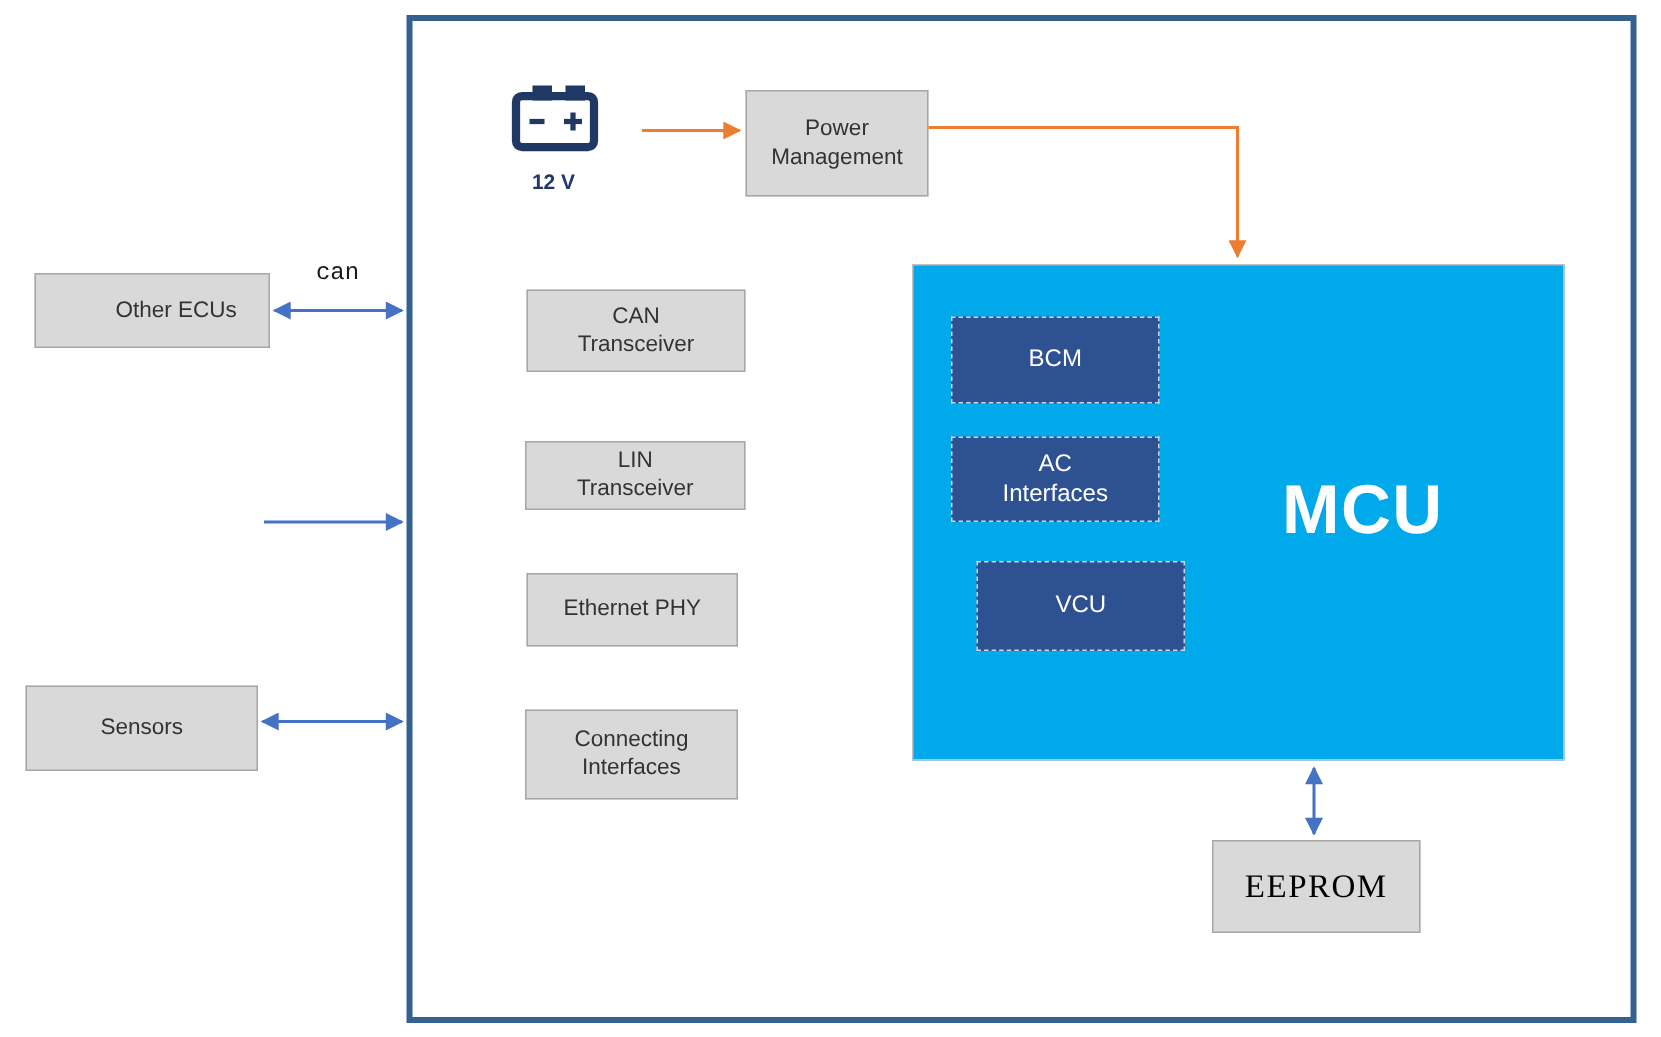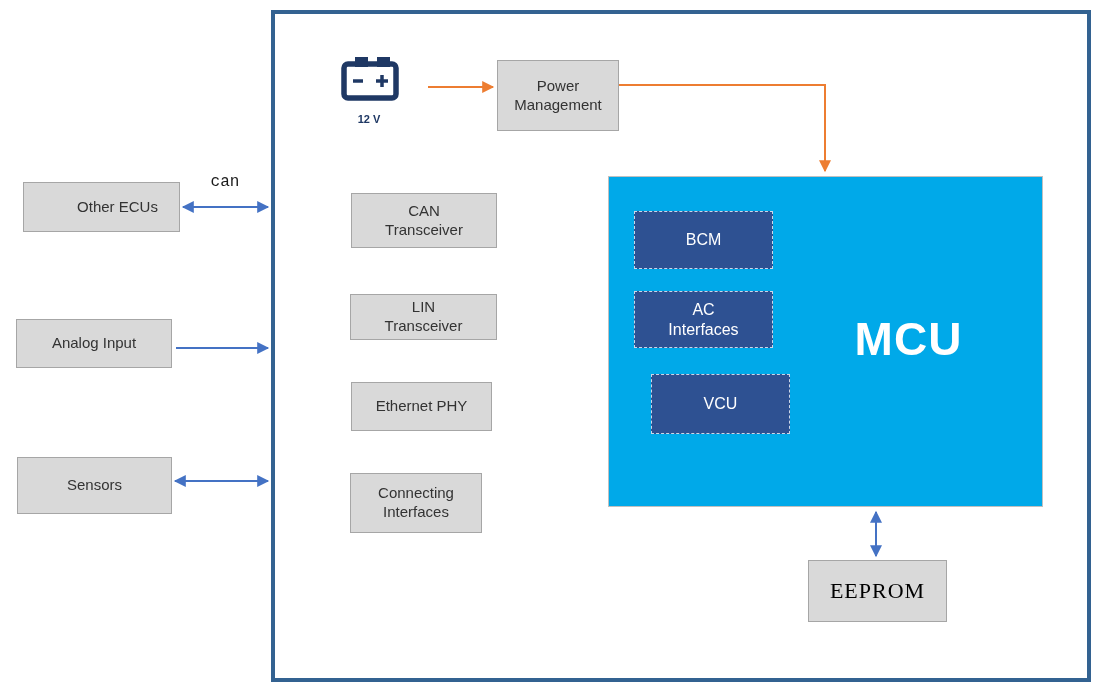--- a/index.html
+++ b/index.html
@@ -74,21 +74,21 @@
   }
   .bus-label{
     position:absolute;
     font-family:"Liberation Mono", monospace;
     font-size:16px;
     color:#1a1a1a;
     text-align:center;
   }
   .volt-label{
     position:absolute;
-    font-size:11px;
+    font-size:14px;
     font-weight:bold;
     color:var(--battery-navy);
     text-align:center;
   }
   .eeprom{
     font-family:"Liberation Serif", serif;
     font-size:22px;
     letter-spacing:1px;
     color:#000000;
   }
@@ -111,34 +111,33 @@
     <rect x="19" y="5" width="13" height="10" fill="#1f3864"></rect>
     <rect x="41" y="5" width="13" height="10" fill="#1f3864"></rect>
     <rect x="8" y="12" width="52" height="34" rx="4" fill="none" class="battery" stroke-width="5.5"></rect>
     <line x1="17" y1="29" x2="27" y2="29" class="battery" stroke-width="3.5"></line>
     <line x1="40" y1="29" x2="52" y2="29" class="battery" stroke-width="3.5"></line>
     <line x1="46" y1="23" x2="46" y2="35" class="battery" stroke-width="3.5"></line>
   </svg>
   <div class="volt-label" style="left:334px;top:113px;width:70px;">12 V</div>
 
   <div class="node" style="left:23px;top:182px;width:157px;height:50px;padding-left:32px;">Other ECUs</div>
-  <div class="node" style="left:16px;top:319px;width:156px;height:49px;">Analog Input</div>
   <div class="node" style="left:17px;top:457px;width:155px;height:57px;">Sensors</div>
 
   <div class="bus-label" style="left:198px;top:173px;width:54px;">can</div>
 
   <div class="node" style="left:497px;top:47px;width:122px;height:71px;margin-top:13px;">Power
 Management</div>
 
   <div class="node" style="left:351px;top:193px;width:146px;height:55px;">CAN
 Transceiver</div>
   <div class="node" style="left:350px;top:294px;width:147px;height:46px;">LIN
 Transceiver</div>
   <div class="node" style="left:351px;top:382px;width:141px;height:49px;">Ethernet PHY</div>
-  <div class="node" style="left:350px;top:473px;width:132px;height:60px;">Connecting
+  <div class="node" style="left:350px;top:473px;width:142px;height:60px;">Connecting
 Interfaces</div>
 
   <div class="mcu-box" style="left:608px;top:176px;width:435px;height:331px;">
     <div class="mcu-label" style="left:164px;top:135px;width:271px;">MCU</div>
     <div class="module" style="left:25px;top:34px;width:139px;height:58px;">BCM</div>
     <div class="module" style="left:25px;top:114px;width:139px;height:57px;">AC
 Interfaces</div>
     <div class="module" style="left:42px;top:197px;width:139px;height:60px;">VCU</div>
   </div>
 

